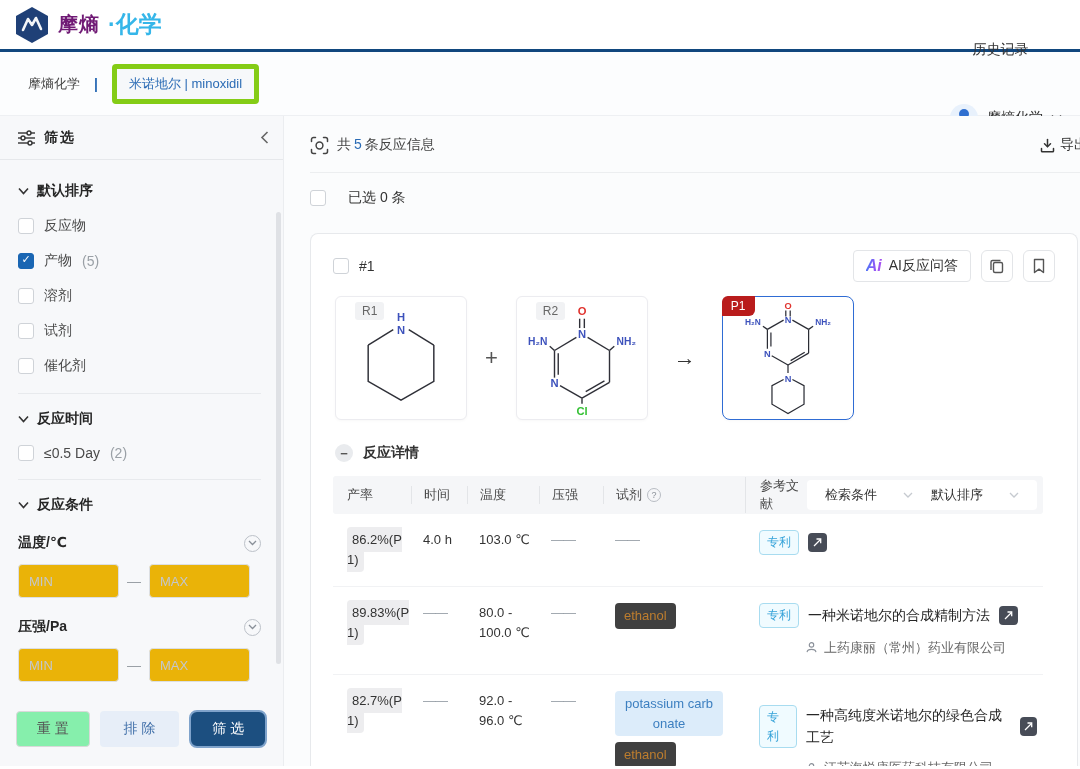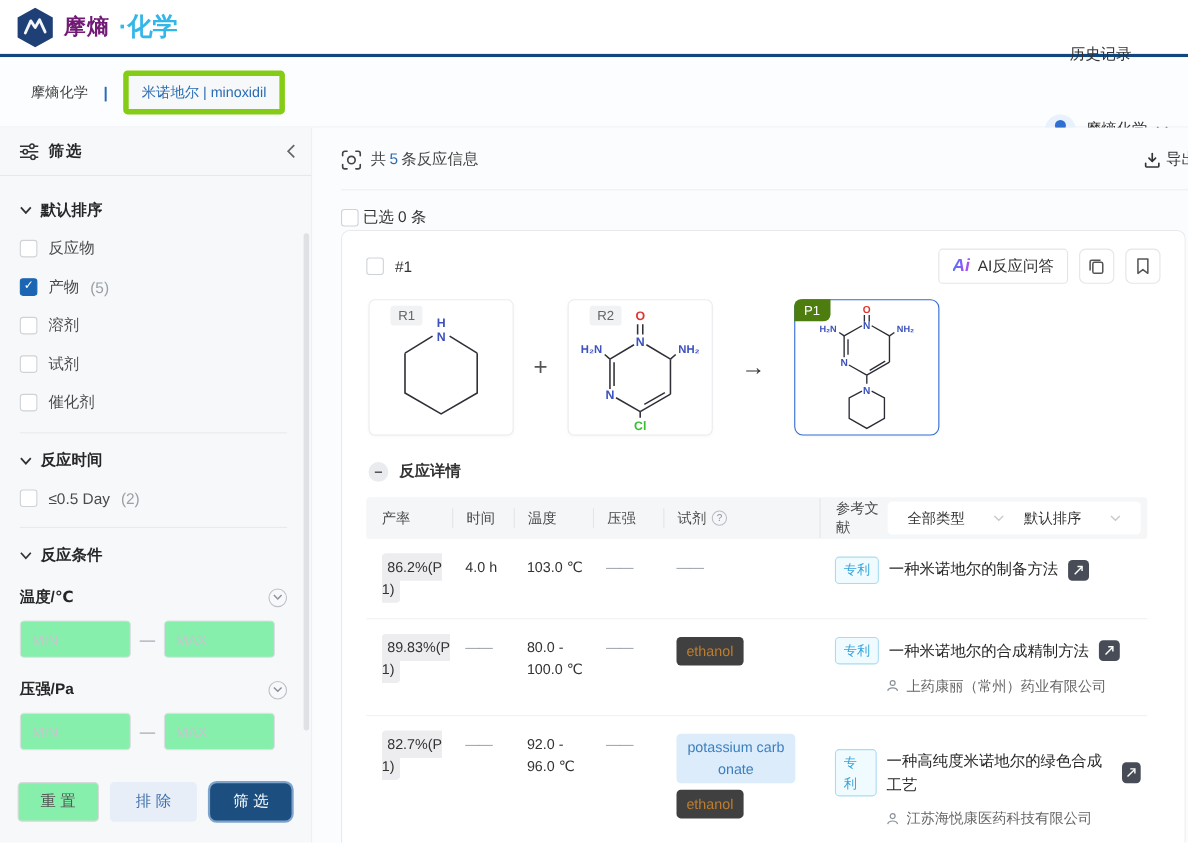--- a/index.html
+++ b/index.html
@@ -45,40 +45,40 @@
     color:#4a4a4a; cursor:pointer;}
   .cb { width:16px; height:16px; border:1px solid #cfd3d8; border-radius:3px; background:#fff; flex:none;}
   .cb.checked { background:#1a66b3; border-color:#1a66b3; position:relative; }
   .cb.checked::after { content:"✓"; position:absolute; left:2.5px; top:-1.5px; color:#fff; font-size:11px; font-weight:700;}
   .count { color:#9aa0a6; }
   .divider { height:1px; background:#e8eaed; margin:18px 0 4px; }
   .cond-label { display:flex; align-items:center; margin:20px 0 12px; font-weight:700; font-size:14px; color:#262626;}
   .circle-chev { margin-left:auto; width:17px; height:17px; border:1px solid #bcc1c8; border-radius:50%;
     display:flex; align-items:center; justify-content:center; color:#8a9099; cursor:pointer;}
   .range-row { display:flex; align-items:center; gap:8px; }
-  .range-input { width:101px; height:34px; border:1px solid #dcdfe3; border-radius:4px; background:#86efac;
+  .range-input { width:101px; height:34px; border:1px solid #dcdfe3; border-radius:4px; background:#eab308;
     padding:0 10px; font-size:13px; color:#333; font-family:inherit;}
   .range-input::placeholder { color:#c3c7cd; }
   .range-dash { color:#9aa0a6; }
   .side-foot { padding:14px 16px 18px; display:flex; gap:10px; align-items:center;}
   .btn-reset { width:74px; height:36px; background:#86efac; border:1px solid #d9d9d9; border-radius:4px;
     color:#555; font-size:14px; letter-spacing:4px; padding-left:4px; cursor:pointer; font-family:inherit;}
   .btn-exclude { width:80px; height:36px; background:#e7eef8; border:none; border-radius:4px;
     color:#3f6ea8; font-size:14px; letter-spacing:4px; padding-left:4px; cursor:pointer; font-family:inherit;}
   .btn-filter { width:78px; height:38px; background:#1c4f80; border:2px solid #7fa3cb; border-radius:8px;
     color:#fff; font-size:14px; letter-spacing:4px; padding-left:4px; cursor:pointer; font-family:inherit;}
 
   
   .main { flex:1; background:#fbfcfd; padding:14px 0 0 26px; position:relative; overflow:hidden;}
   .toolbar { display:flex; align-items:center; gap:8px; padding-right:0; height:30px;}
   .count-text { font-size:14px; color:#444; }
   .count-num { color:#2a6bb5; padding:0 3px; }
   .export { margin-left:auto; margin-right:-8px; display:flex; align-items:center; gap:5px; color:#333; cursor:pointer;}
   .toolbar-divider { height:1px; background:#eceef0; margin:12px 0 0; }
-  .select-row { display:flex; align-items:center; gap:4px; margin:16px 0 2px;text-align:right; }
+  .select-row { display:flex; align-items:center; gap:22px; margin:16px 0 26px;text-align:right; }
   .select-row span { font-size:14px; color:#333; }
 
   .card { background:#fff; border:1px solid #e7e9ec; border-radius:8px 8px 0 0; border-bottom:none;
     padding:16px 22px 0; margin-right:2px; height:560px; }
   .card-head { display:flex; align-items:center; gap:10px; }
   .idx { font-size:14px; color:#333; }
   .head-actions { margin-left:auto; display:flex; align-items:center; gap:10px; }
   .ai-btn { display:flex; align-items:center; gap:7px; border:1px solid #e3e5e8; background:#fff;
     border-radius:4px; height:32px; padding:0 12px; font-size:14px; color:#333; cursor:pointer; font-family:inherit;}
   .ai-mark { font-weight:800; font-style:italic; font-size:16px;
@@ -87,21 +87,21 @@
   .icon-btn { width:32px; height:32px; border:1px solid #e3e5e8; background:#fff; border-radius:6px;
     display:flex; align-items:center; justify-content:center; cursor:pointer;}
 
   .scheme { display:flex; align-items:center; margin:14px 0 0 2px; }
   .mol-card { width:132px; height:124px; background:#fff; border:1px solid #ececf0; border-radius:6px;
     position:relative; display:flex; align-items:center; justify-content:center;
     box-shadow:0 1px 3px rgba(0,0,0,0.03);}
   .mol-card.product { border:1.5px solid #2f6cd4; border-radius:8px; }
   .mol-badge { position:absolute; top:5px; left:19px; background:#f1f2f4; color:#666; font-size:12px;
     padding:2px 7px; border-radius:3px; }
-  .mol-badge.p { top:-1px; left:-1px; background:#4d7c0f; color:#fff; border-radius:6px 0 6px 0; padding:3px 9px;}
+  .mol-badge.p { top:-1px; left:-1px; background:#b91c1c; color:#fff; border-radius:6px 0 6px 0; padding:3px 9px;}
   .op { font-size:22px; color:#555; margin:0 18px; }
   .op.arrow { margin:0 26px; color:#333; }
 
   .details-head { display:flex; align-items:center; gap:10px; margin:24px 0 14px 2px; }
   .minus-circle { width:18px; height:18px; border-radius:50%; background:#e9ebee; color:#555;
     display:flex; align-items:center; justify-content:center; font-size:13px; font-weight:700; cursor:pointer; line-height:1;}
   .details-title { font-weight:700; font-size:14px; color:#333; }
 
   .rtable { margin-right:12px; }
   .t-head { background:#f5f6f8; border-radius:3px; height:38px; display:flex; align-items:center;
@@ -420,21 +420,21 @@
           <span class="th c-time">时间</span>
           <span class="th c-temp">温度</span>
           <span class="th c-press">压强</span>
           <span class="th c-reag">
             <span>试剂</span>
             <span class="q-circle">?</span>
           </span>
           <span class="th c-ref">参考文献</span>
           <span class="filters-box">
             <span class="filter-sel">
-              <span>全部类型</span>
+              <span>检索条件</span>
               <span class="chev-sm">
                   <svg width="10" height="7" viewBox="0 0 10 7">
                     <path d="M1 1l4 4 4-4" stroke="#c6cad0" stroke-width="1.3" fill="none"></path>
                   </svg>
                 </span>
             </span>
             <span class="filter-sel">
               <span>默认排序</span>
               <span class="chev-sm">
                   <svg width="10" height="7" viewBox="0 0 10 7">
@@ -447,21 +447,20 @@
 
         <div class="t-row">
           <span class="cell c-yield"><span class="yield-box">86.2%(P1)</span></span>
           <span class="cell c-time">4.0 h</span>
           <span class="cell c-temp">103.0 ℃</span>
           <span class="cell c-press dash">——</span>
           <span class="cell c-reag dash">——</span>
           <span class="cell c-ref ref-wrap">
             <span class="ref-line1">
               <span class="patent-tag">专利</span>
-              <span class="ref-title">一种米诺地尔的制备方法</span>
               <span class="ext-icon">
                 <svg width="11" height="11" viewBox="0 0 11 11">
                     <g stroke="#fff" stroke-width="1.3" fill="none">
                       <path d="M2 9L8.5 2.5"></path>
                       <path d="M4.5 2h4.2v4.2"></path>
                     </g>
                   </svg>
               </span>
             </span>
           </span>

